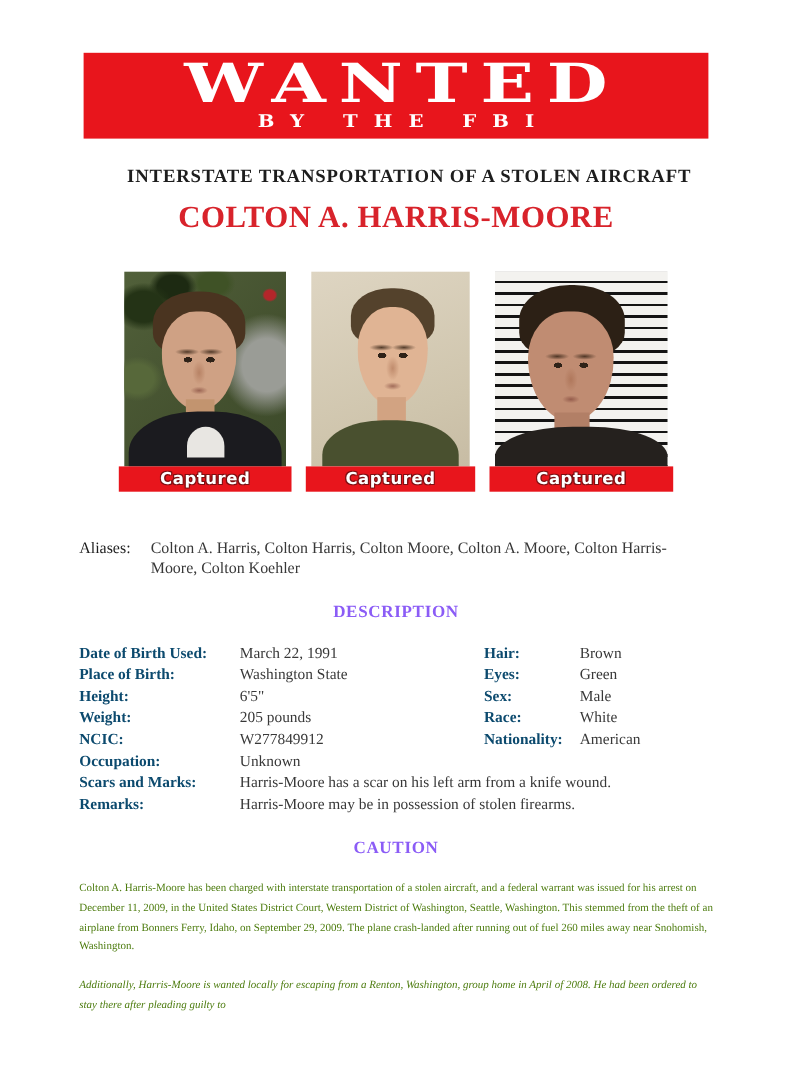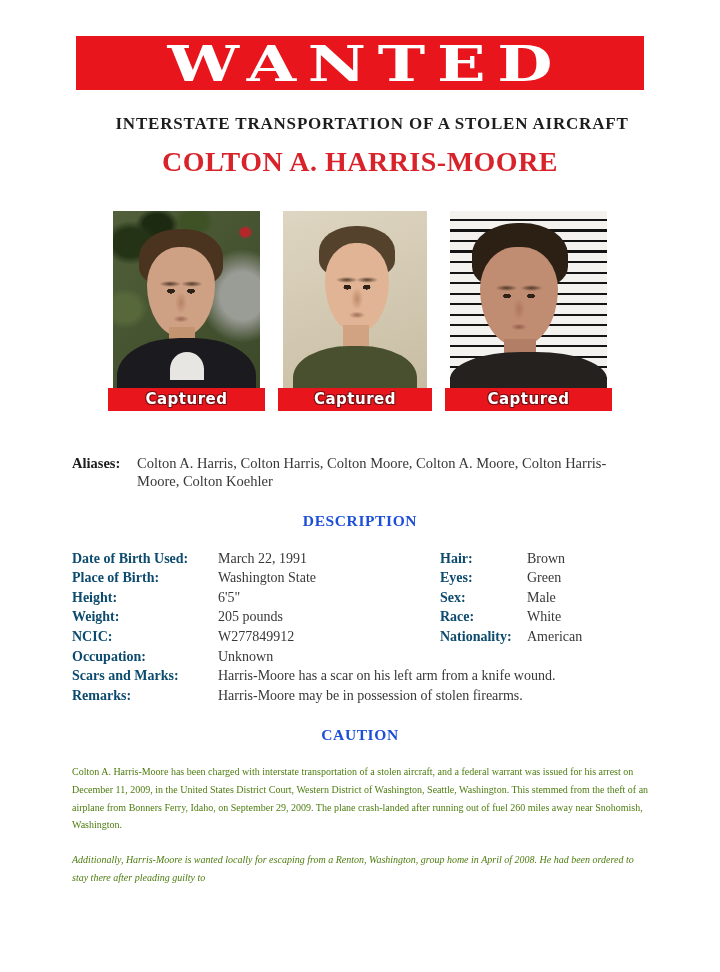--- a/index.html
+++ b/index.html
@@ -3,21 +3,21 @@
 <meta charset="utf-8">
 <style>
   html,body { margin:0; padding:0; background:#ffffff; }
   .page {
     position:relative; width:720px; height:972px; margin:0 auto;
     background:#ffffff; overflow:hidden;
     font-family:"Liberation Serif", serif; color:#383838;
   }
   
   .banner {
-    width:568px; height:54px; margin:36px auto 0; background:#e8151c;
+    width:568px; height:78px; margin:48px auto 0; background:#e8151c;
     text-align:center; overflow:hidden;
   }
   .wanted-title {
     font-family:"DejaVu Serif", serif; font-weight:bold; color:#ffffff;
     font-size:49px; line-height:50px; letter-spacing:9px; text-indent:9px;
     transform:scaleX(1.30); transform-origin:50% 50%; margin-top:3px; white-space:nowrap;
   }
   .wanted-subtitle {
     font-family:"DejaVu Serif", serif; font-weight:bold; color:#ffffff;
     font-size:16px; line-height:18px; letter-spacing:13px; text-indent:13px;
@@ -89,25 +89,25 @@
   .p2 .face { --skin:#e0b494; left:42px; top:32px; width:64px; height:90px; }
   .p2 .neck { --skin:#d2a382; left:60px; top:114px; width:26px; height:24px; }
   .p2 .shirt { left:10px; width:124px; height:42px; background:#49502f; }
   
   .p3 .hair { left:22px; top:12px; width:96px; height:66px; background:#2c2015; }
   .p3 .face { --skin:#c08c72; left:30px; top:36px; width:78px; height:100px; }
   .p3 .neck { --skin:#b27f66; left:54px; top:128px; width:32px; height:18px; }
   .p3 .shirt { left:0; width:157px; height:36px; background:#25211e; }
   
   .aliases { margin:44px 72px 0; display:flex; font-size:14.5px; line-height:17.8px; }
-  .aliases .lab { font-weight:bold; width:65px; flex:none; color:#1d1d1d; }
+  .aliases .lab { font-weight:normal; width:65px; flex:none; color:#1d1d1d; }
   .aliases .val { max-width:470px; }
   
   .sec-heading {
-    margin-top:21px; text-align:center; color:#1d4ed8; font-weight:bold;
+    margin-top:21px; text-align:center; color:#8b5cf6; font-weight:bold;
     font-size:15.5px; letter-spacing:0.6px;
   }
   
   .dtable { margin:19px 55px 0 72px; font-size:14px; }
   .drow { display:grid; grid-template-columns:146px 222px 87px auto; line-height:19.6px; }
   .dl { font-weight:bold; color:#0c4a6e; white-space:nowrap; }
   .dv.wide { grid-column:2 / 5; }
   
   .para { margin:18px 70px 0 72px; font-size:10px; line-height:17.7px; color:#4d7c0f; }
   .para.first { margin-top:19px; }

